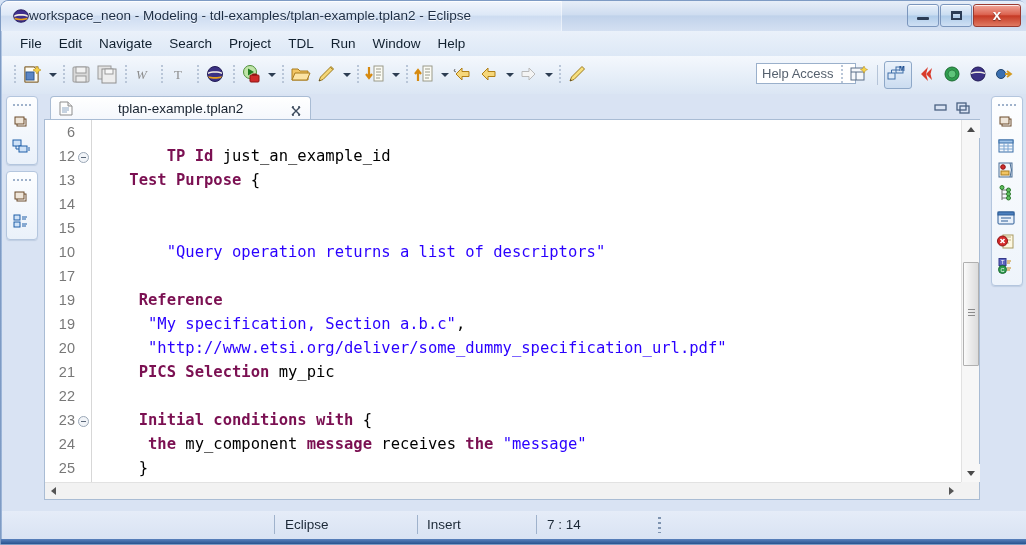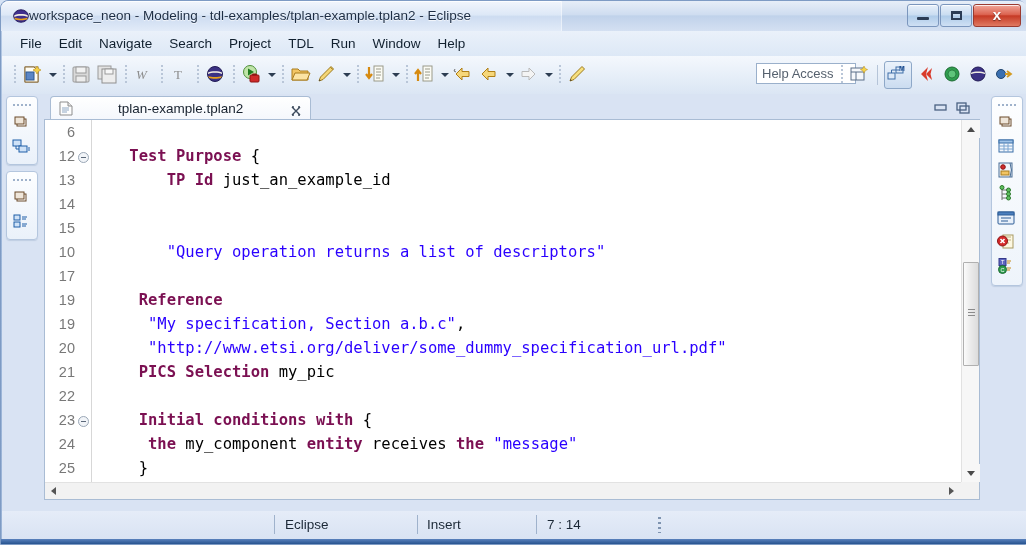--- a/index.html
+++ b/index.html
@@ -588,33 +588,33 @@
                 <div class="gut-ln">20</div>
                 <div class="gut-ln">21</div>
                 <div class="gut-ln">22</div>
                 <div class="gut-ln">23<span class="fold"></span></div>
                 <div class="gut-ln">24</div>
                 <div class="gut-ln">25</div>
                 <div class="gut-ln">26</div>
               </div>
             <div class="code-lines">
                 <div class="ln"><span class="n">&nbsp;</span></div>
+                <div class="ln"><span class="n">        </span><span class="k">TP Id</span><span class="n"> just_an_example_id</span></div>
                 <div class="ln"><span class="n">    </span><span class="k">Test Purpose</span><span class="n"> {</span></div>
-                <div class="ln"><span class="n">        </span><span class="k">TP Id</span><span class="n"> just_an_example_id</span></div>
                 <div class="ln">&nbsp;</div>
                 <div class="ln"><span class="n">     </span></div>
                 <div class="ln"><span class="n">        </span><span class="s">"Query operation returns a list of descriptors"</span></div>
                 <div class="ln">&nbsp;</div>
                 <div class="ln"><span class="n">     </span><span class="k">Reference</span></div>
                 <div class="ln"><span class="n">      </span><span class="s">"My specification, Section a.b.c"</span><span class="n">,</span></div>
                 <div class="ln"><span class="n">      </span><span class="s">"http://www.etsi.org/deliver/some_dummy_specification_url.pdf"</span></div>
                 <div class="ln"><span class="n">     </span><span class="k">PICS Selection</span><span class="n"> my_pic</span></div>
                 <div class="ln">&nbsp;</div>
                 <div class="ln"><span class="n">     </span><span class="k">Initial conditions with</span><span class="n"> {</span></div>
-                <div class="ln"><span class="n">      </span><span class="k">the</span><span class="n"> my_component </span><span class="k">entity</span><span class="n"> receives </span><span class="k">the</span><span class="n"> </span><span class="s">"message"</span></div>
+                <div class="ln"><span class="n">      </span><span class="k">the</span><span class="n"> my_component </span><span class="k">message</span><span class="n"> receives </span><span class="k">the</span><span class="n"> </span><span class="s">"message"</span></div>
                 <div class="ln"><span class="n">     }</span></div>
                 <div class="ln">&nbsp;</div>
               </div>
           </div>
 
           <div class="vscroll">
             <div class="sb-arrow up"></div>
             <div class="vthumb">
               <span class="grip"></span>
             </div>

